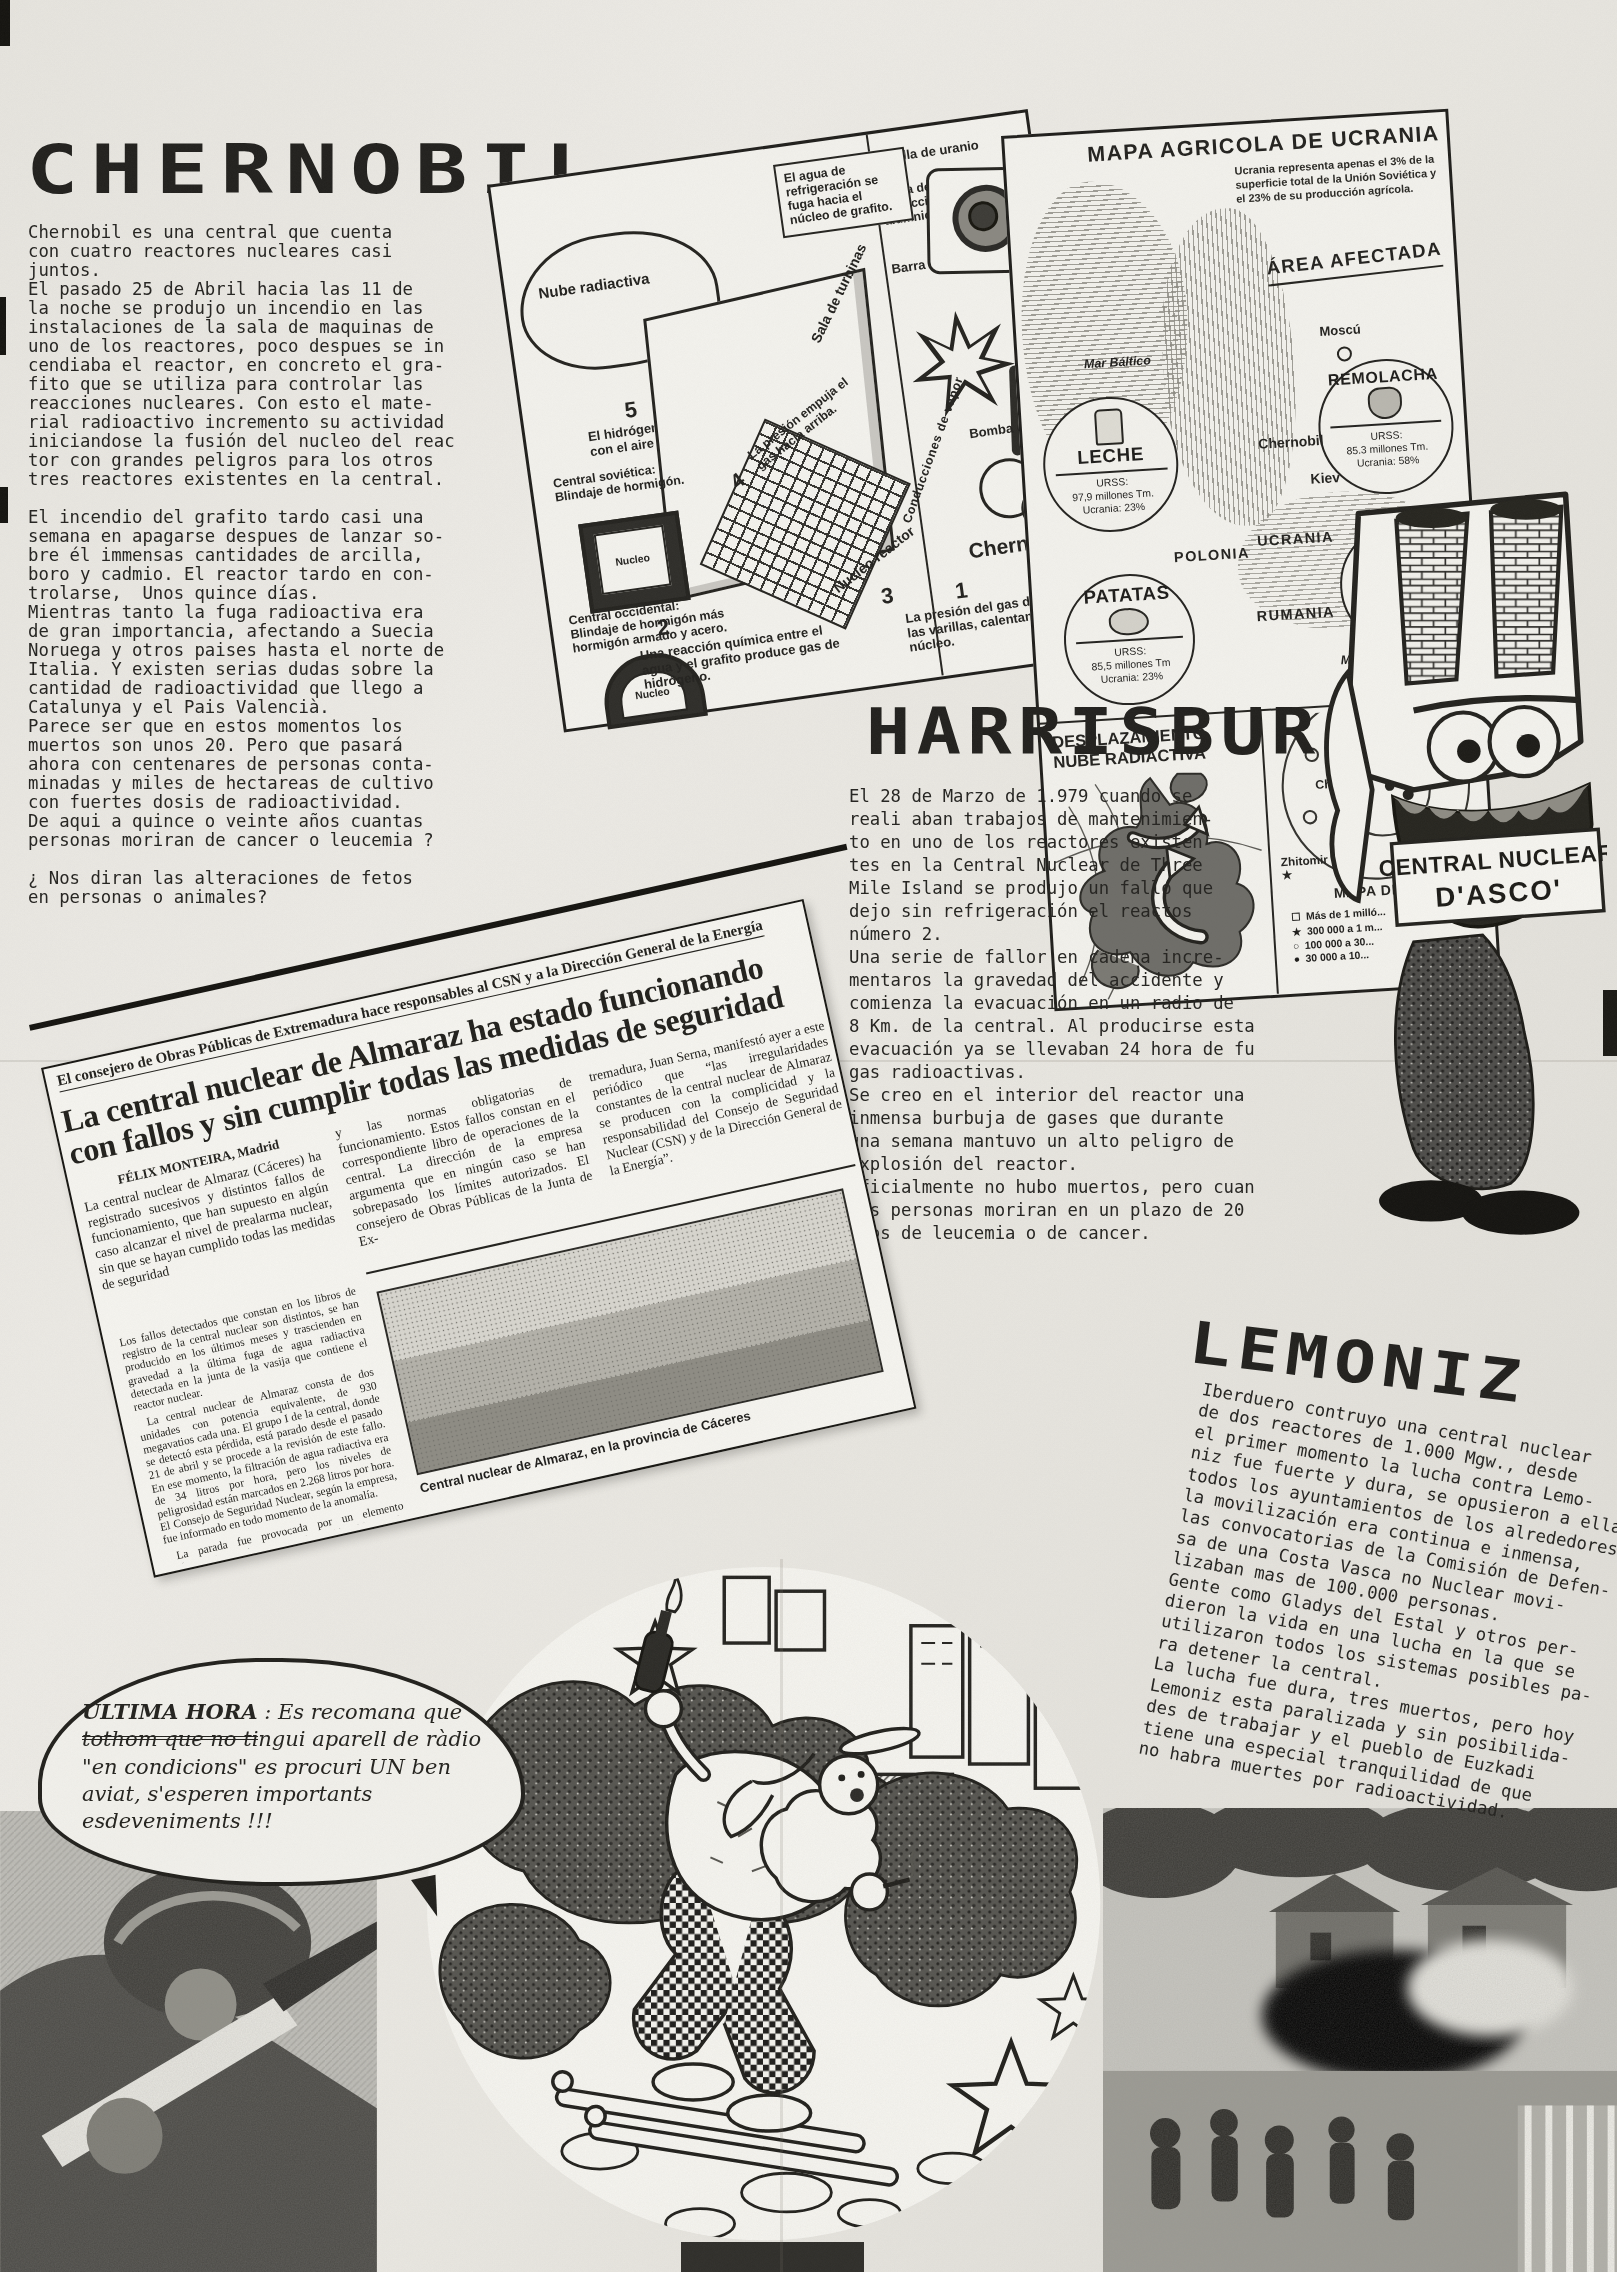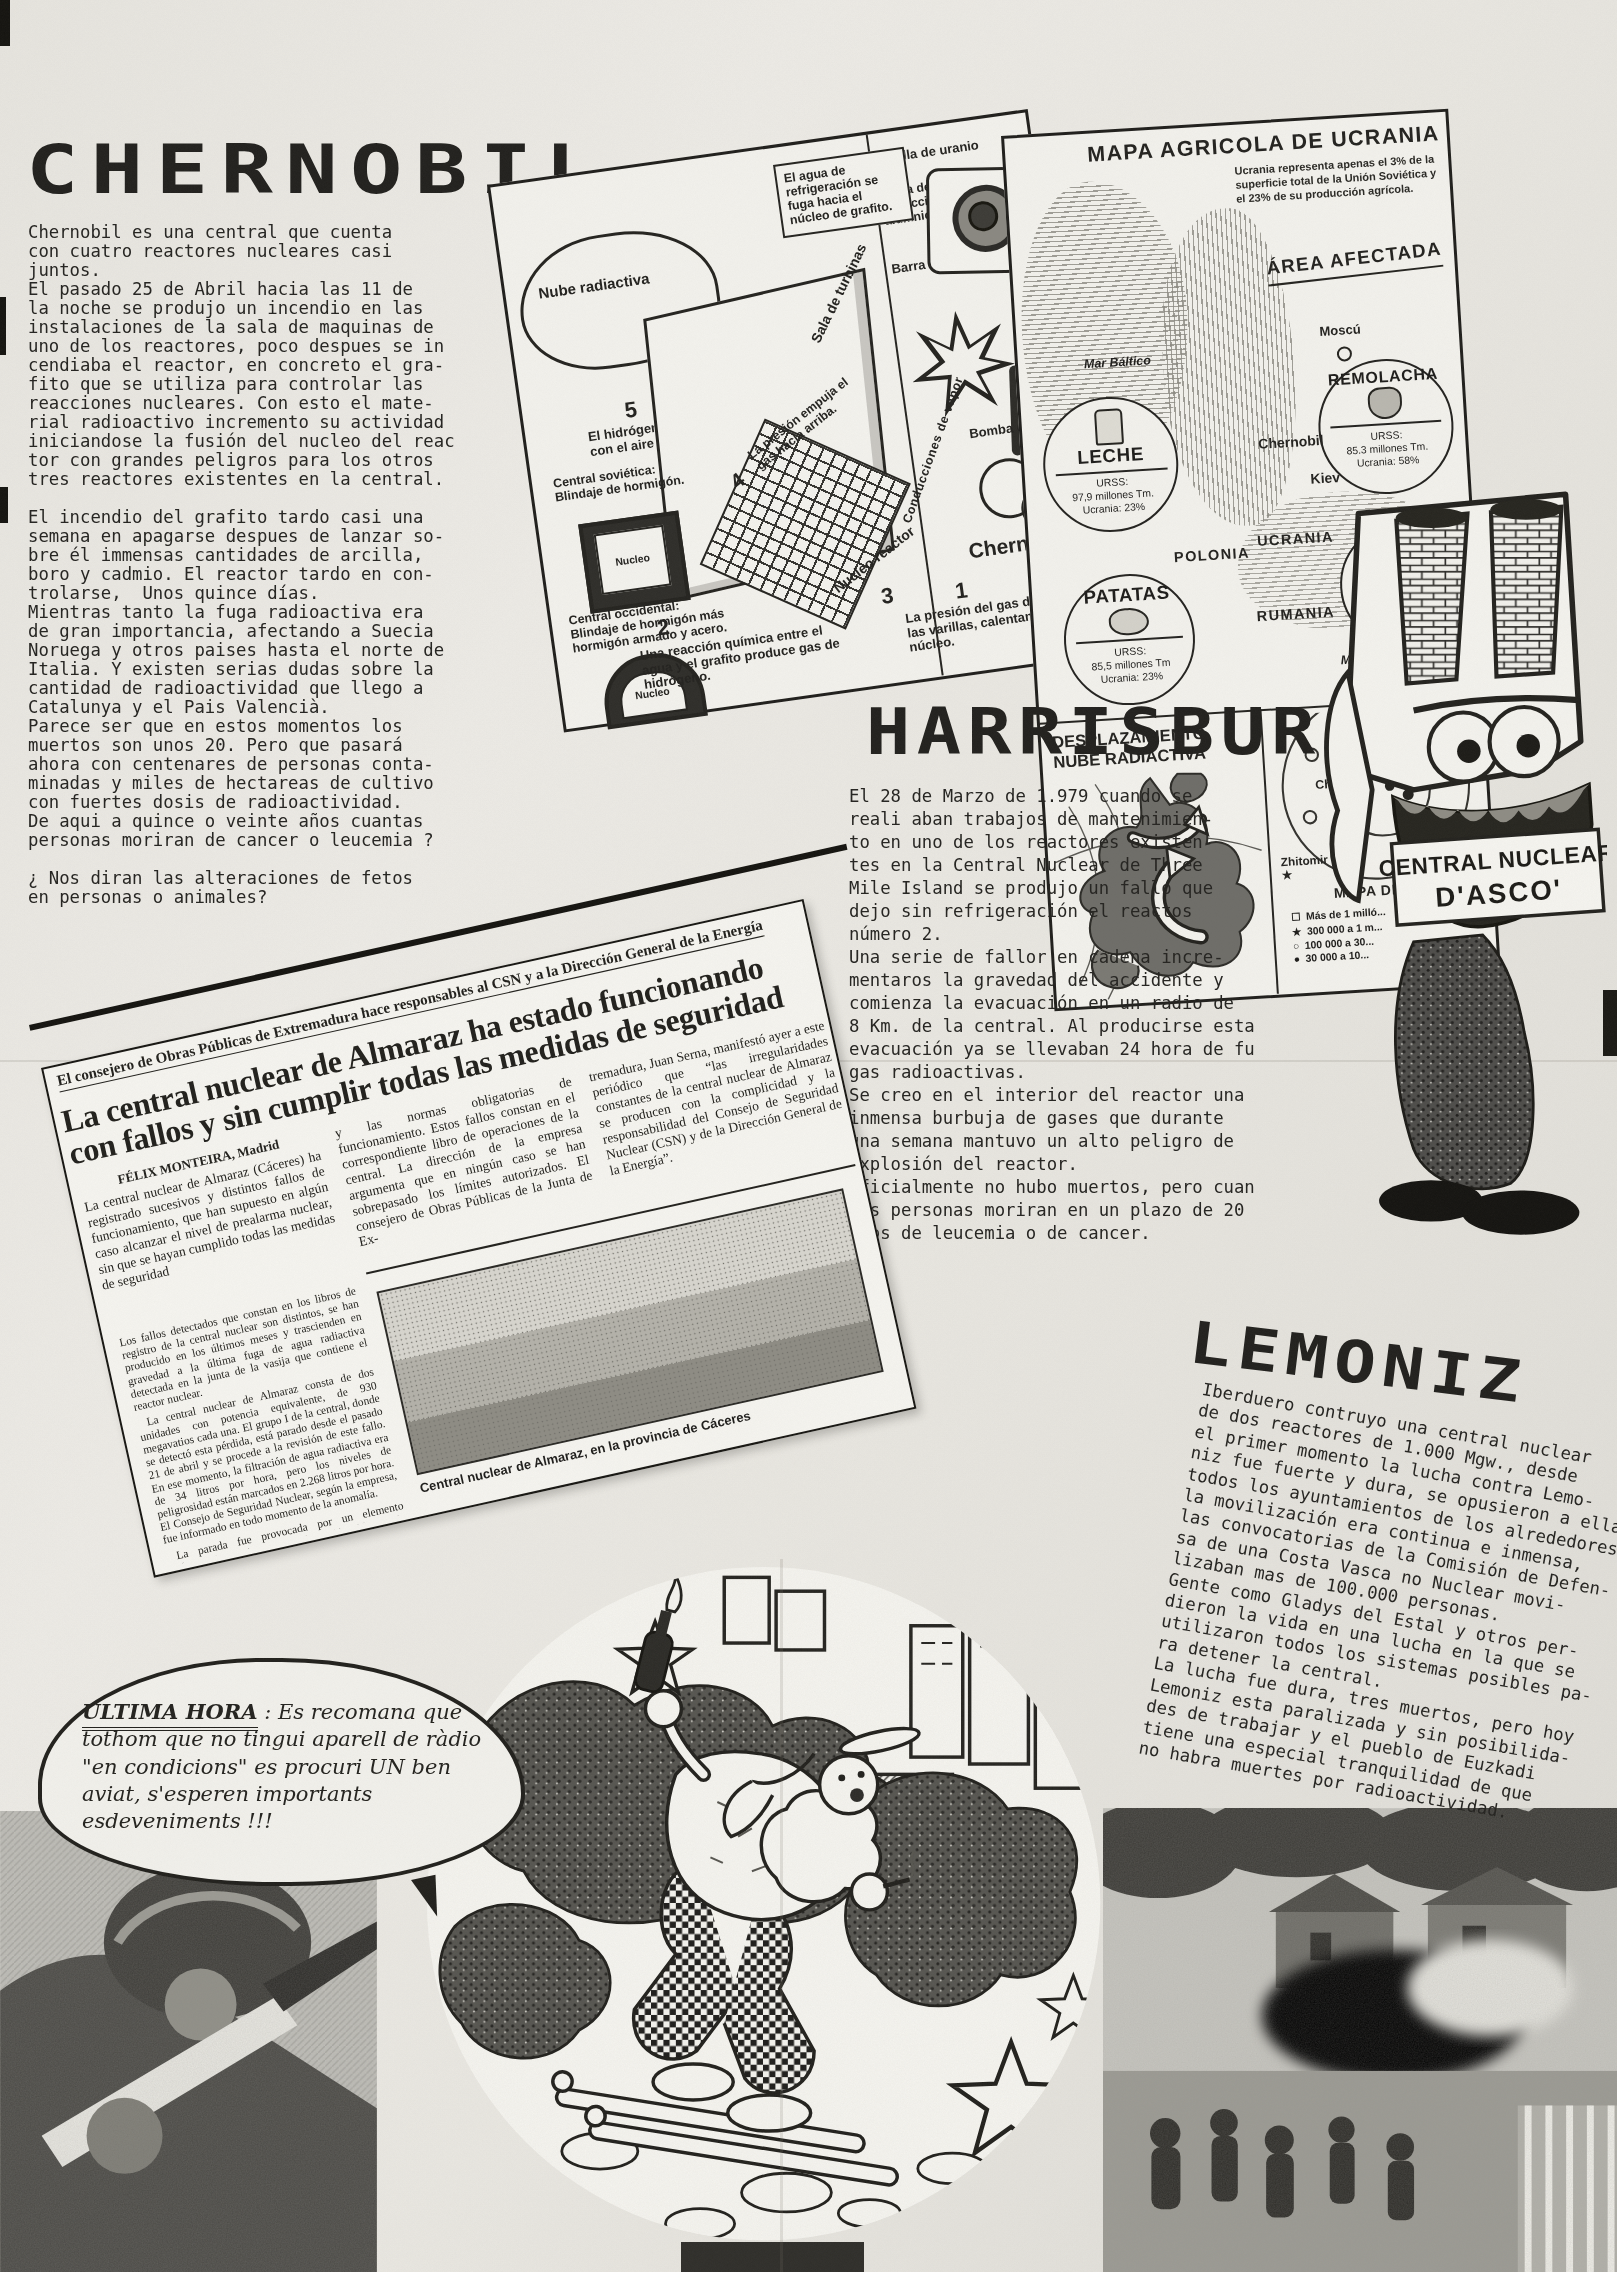--- a/index.html
+++ b/index.html
@@ -366,21 +366,21 @@
       <text x="150" y="96" text-anchor="middle" font-size="40" font-weight="bold" fill="#1c1b17" letter-spacing="3">D'ASCO'</text>
     </g>
     <path d="M150,690 C110,780 120,900 150,990 C170,1040 240,1060 290,1040 C330,1010 330,900 310,820 C300,760 280,710 250,680 Z" fill="url(#spotsP)" stroke="#1c1b17" stroke-width="4"></path>
     <ellipse cx="175" cy="1065" rx="75" ry="30" fill="#141310"></ellipse>
     <ellipse cx="305" cy="1082" rx="85" ry="32" fill="#141310"></ellipse>
   </svg>
 
   <div class="abs" style="left:38px;top:1658px;width:487px;height:228px;background:#f2f1ec;border:4.1px solid #21201c;
               border-radius:48% 52% 50% 50%/58% 62% 42% 40%;z-index:50;box-sizing:border-box;padding:36px 29px 7px 40px;
               font-family:'DejaVu Serif',serif;font-style:italic;font-size:21px;line-height:1.3;color:#23221e;">
-    <span style="border-bottom:4.8px double #21201c;font-weight:bold;padding-bottom:3px;">ULTIMA HORA</span><span> : Es recomana que tothom que no tingui aparell de ràdio "en condicions" es procuri UN ben aviat, s'esperen importants esdeveniments !!!</span>
+    <span style="border-bottom:4.8px double #21201c;font-weight:bold;padding-bottom:12px;">ULTIMA HORA</span><span> : Es recomana que tothom que no tingui aparell de ràdio "en condicions" es procuri UN ben aviat, s'esperen importants esdeveniments !!!</span>
   </div>
   <div class="abs" style="left:415px;top:1877px;width:0;height:0;border-left:18px solid transparent;border-right:7px solid transparent;border-top:41px solid #21201c;transform:rotate(-12deg);z-index:50;"></div>
 
   <svg class="abs" style="left:0;top:1811px;width:377px;height:461px;z-index:25;" viewBox="0 0 545 667">
     <rect width="545" height="667" fill="#b9b8b2"></rect>
     <rect width="545" height="667" fill="url(#hatchB)" opacity="0.12"></rect>
     <path d="M0,260 C80,200 180,190 250,240 L545,430 L545,667 L0,667 Z" fill="#4a4945"></path>
     <ellipse cx="300" cy="190" rx="150" ry="112" fill="#3d3c38"></ellipse>
     <path d="M170,190 A150,112 0 0,1 430,170" fill="none" stroke="#9b9a93" stroke-width="14"></path>
     <circle cx="290" cy="280" r="52" fill="#8f8e86"></circle>

